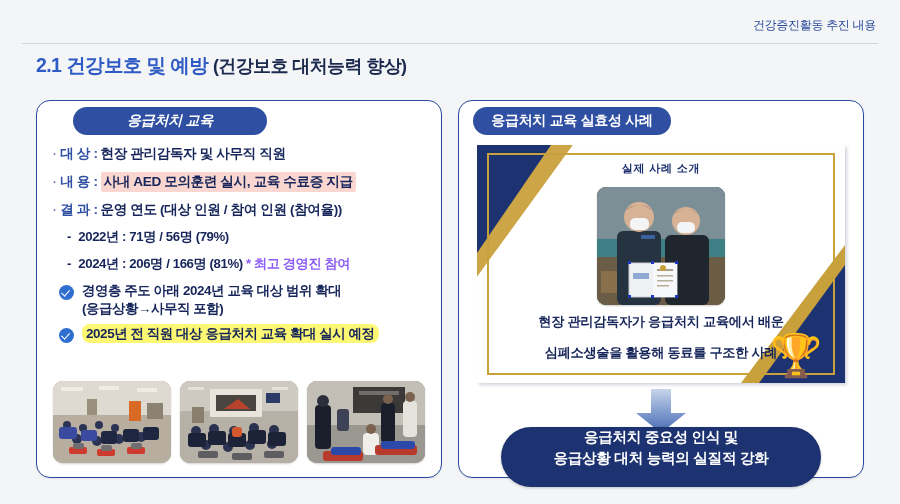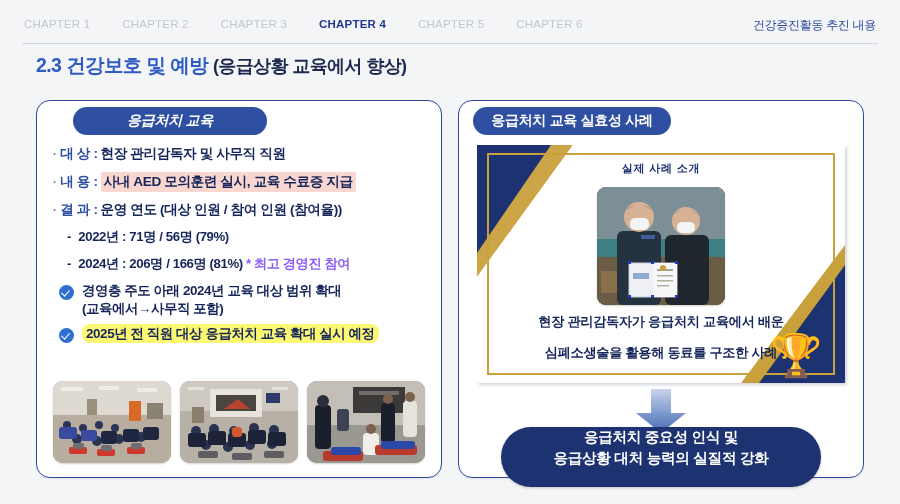--- a/index.html
+++ b/index.html
@@ -335,35 +335,27 @@
     box-shadow: 0 1px 3px rgba(0,0,0,.2);
     z-index: 4;
   }
 </style>
 </head>
 <body>
 
 <div id="slide">
 
   <div id="header">
-    <div id="chapter-tabs">
-      <div class="chapter-tab">CHAPTER 1</div>
-      <div class="chapter-tab">CHAPTER 2</div>
-      <div class="chapter-tab">CHAPTER 3</div>
-      <div class="chapter-tab active">CHAPTER 4</div>
-      <div class="chapter-tab">CHAPTER 5</div>
-      <div class="chapter-tab">CHAPTER 6</div>
-    </div>
     <div id="header-right">건강증진활동 추진 내용</div>
     <div id="header-rule"></div>
   </div>
 
   <div id="slide-title">
-    <span class="t-main">2.3 건강보호 및 예방</span>
-    <span class="t-sub">(응급상황 교육에서 향상)</span>
+    <span class="t-main">2.1 건강보호 및 예방</span>
+    <span class="t-sub">(건강보호 대처능력 향상)</span>
   </div>
 
   <div class="panel" id="panel-left">
     <div class="panel-badge" id="badge-left">응급처치 교육</div>
 
     <div id="left-list">
 
       <div class="bullet-row">
         <span class="bullet-dot">·</span>
         <span class="bullet-key">대 상 :</span>
@@ -391,21 +383,21 @@
       <div class="sub-row">
         <span class="dash">-</span>
         <span>2024년 : 206명 / 166명 (81%)</span>
         <span class="note"> * 최고 경영진 참여</span>
       </div>
 
       <div class="check-row">
         <span class="check-icon"></span>
         <span class="check-text">
           <span>경영층 주도 아래 2024년 교육 대상 범위 확대</span>
-          <span class="l2">(교육에서→사무직 포함)</span>
+          <span class="l2">(응급상황→사무직 포함)</span>
         </span>
       </div>
 
       <div class="check-row">
         <span class="check-icon"></span>
         <span class="check-text">
           <span class="hl-yellow">2025년 전 직원 대상 응급처치 교육 확대 실시 예정</span>
         </span>
       </div>
 

